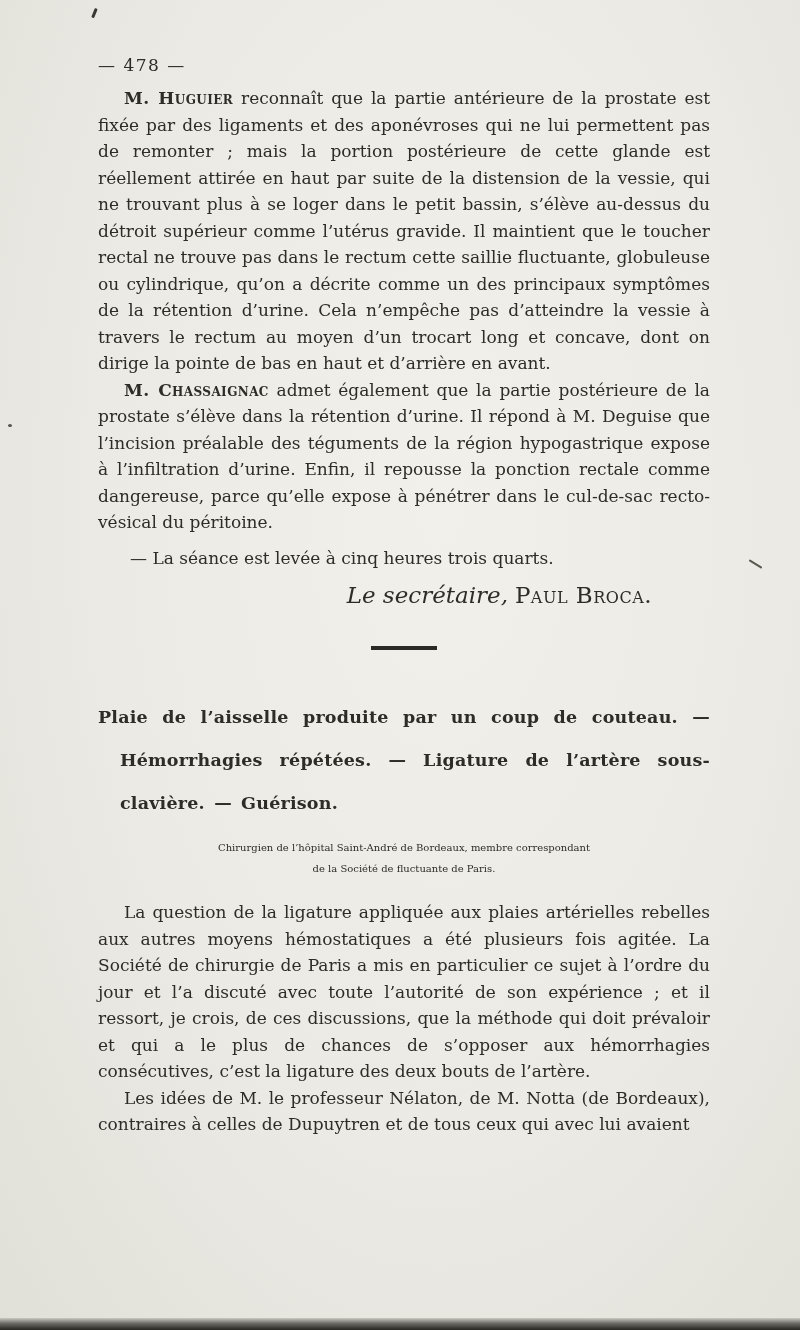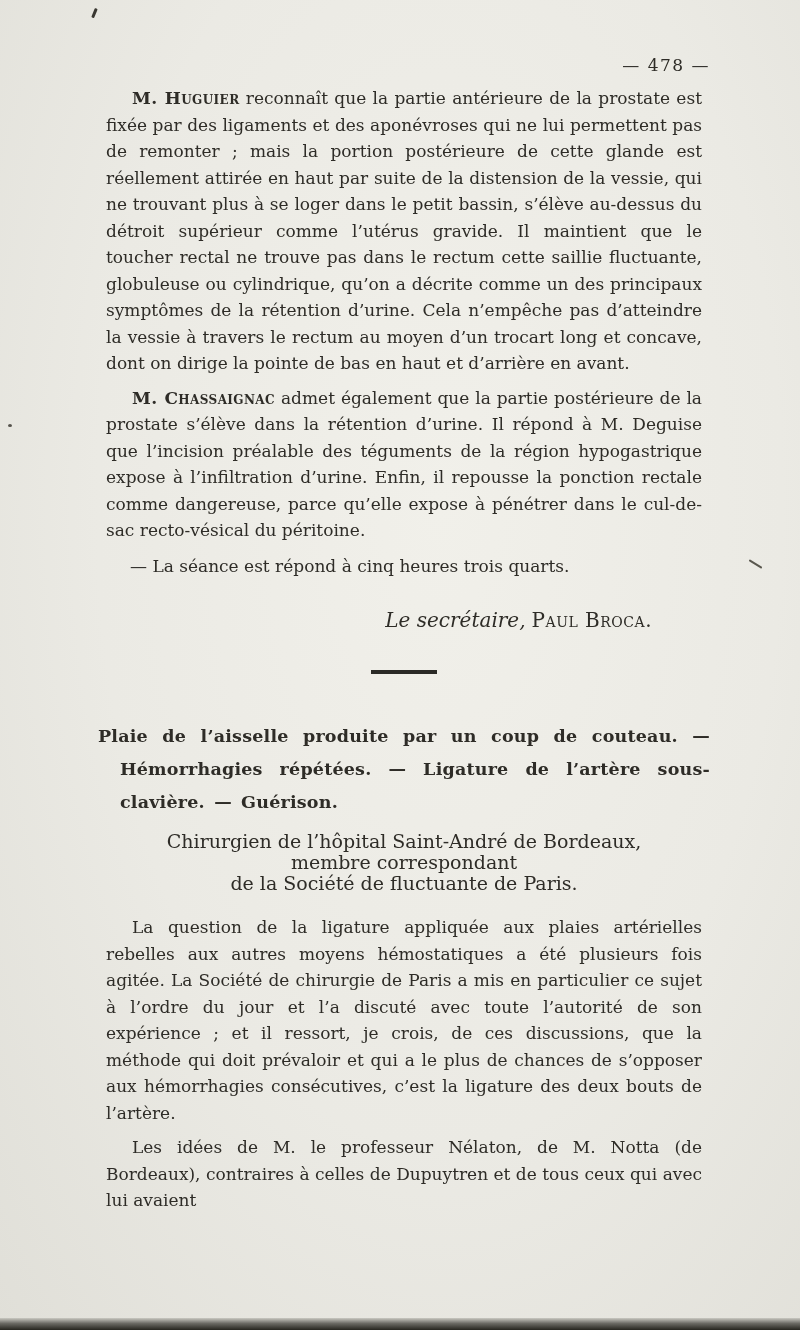--- a/index.html
+++ b/index.html
@@ -9,61 +9,61 @@
     overflow:hidden;
     font-family:"DejaVu Serif","Liberation Serif",serif;
     color:#2e2c27;
     background:radial-gradient(ellipse at 55% 38%, #f1f0ea 0%, #ebeae4 55%, #e0dfd8 100%);
   }
   .page {
     position:relative;
     padding:55px 90px 0 98px; 
   }
   .pagenum {
-    text-align:right;
+    text-align:left;
     font-size:17px;
     letter-spacing:1.5px;
     margin:0 0 10px 0;
   }
   p.para {
-    margin:8px;
+    margin:0;
     text-align:justify;
     font-size:17px;
     line-height:26.5px;
     text-indent:26px;
   }
   .lead {
     font-variant:small-caps;
     font-weight:bold;
     letter-spacing:0.4px;
   }
   .closing {
     margin:9px 0 0 0;
     font-size:17px;
     line-height:26.5px;
     text-indent:32px;
   }
   .signature {
-    margin:29px 0 0 0;
-    font-size:20px;
+    margin:11px 0 0 0;
+    font-size:23px;
     text-align:right;
     padding-right:58px;
   }
   .signature .role { font-style:italic; }
   .signature .name { font-variant:small-caps; margin-left:0.3em; letter-spacing:0.5px; }
   .rule {
     width:66px; height:4px;
     background:#2b2a26;
     margin:38px auto 0 auto;
   }
   .title {
     margin:46px 0 0 0;
     font-weight:bold;
     font-size:17.5px;
-    line-height:33px;
+    line-height:43px;
     padding-left:22px;
     text-indent:-22px;
     text-align:justify;
     word-spacing:3px;
     letter-spacing:0.2px;
   }
   .byline {
     margin:13px 0 0 0;
     text-align:center;
     font-size:16.5px;
@@ -73,21 +73,21 @@
   }
   .byline .sup {
     font-variant:normal;
     font-size:11px;
     vertical-align:6px;
     letter-spacing:0;
   }
   .affiliation {
     margin:12px auto 0 auto;
     text-align:center;
-    font-size:19px;
+    font-size:10px;
     line-height:21px;
     max-width:560px;
   }
   .article-body p:first-of-type { margin-top:20px; }
   .bottom-edge {
     position:absolute; left:0; bottom:0;
     width:800px; height:12px;
     background:linear-gradient(to bottom, #c9c8c1 0%, #6b6a64 45%, #26251f 100%);
   }
   .mark-topleft {
@@ -118,21 +118,21 @@
 <div class="mark-right"></div>
 <div class="mark-left-speck"></div>
 
 <div class="page">
 
   <div class="pagenum">— 478 —</div>
 
   <div>
     <p class="para"><span class="lead">M. Huguier</span><span> reconnaît que la partie antérieure de la prostate est fixée par des ligaments et des aponévroses qui ne lui permettent pas de remonter ; mais la portion postérieure de cette glande est réellement attirée en haut par suite de la distension de la vessie, qui ne trouvant plus à se loger dans le petit bassin, s’élève au-dessus du détroit supérieur comme l’utérus gravide. Il maintient que le toucher rectal ne trouve pas dans le rectum cette saillie fluctuante, globuleuse ou cylindrique, qu’on a décrite comme un des principaux symptômes de la rétention d’urine. Cela n’empêche pas d’atteindre la vessie à travers le rectum au moyen d’un trocart long et concave, dont on dirige la pointe de bas en haut et d’arrière en avant.</span></p>
     <p class="para"><span class="lead">M. Chassaignac</span><span> admet également que la partie postérieure de la prostate s’élève dans la rétention d’urine. Il répond à M. Deguise que l’incision préalable des téguments de la région hypogastrique expose à l’infiltration d’urine. Enfin, il repousse la ponction rectale comme dangereuse, parce qu’elle expose à pénétrer dans le cul-de-sac recto-vésical du péritoine.</span></p>
-    <p class="closing">— La séance est répond à cinq heures trois quarts.</p>
+    <p class="closing">— La séance est levée à cinq heures trois quarts.</p>
     <p class="signature"><span class="role">Le secrétaire,</span><span class="name">Paul Broca.</span></p>
   </div>
 
   <div class="rule"></div>
 
   <div>
     <h2 class="title">Plaie de l’aisselle produite par un coup de couteau. — Hémorrhagies répétées. — Ligature de l’artère sous-clavière. — Guérison.</h2>
     <p class="affiliation"><span>Chirurgien de l’hôpital Saint-André de Bordeaux, membre correspondant</span><br><span>de la Société de fluctuante de Paris.</span></p>
     <div class="article-body">
       <p class="para">La question de la ligature appliquée aux plaies artérielles rebelles aux autres moyens hémostatiques a été plusieurs fois agitée. La Société de chirurgie de Paris a mis en particulier ce sujet à l’ordre du jour et l’a discuté avec toute l’autorité de son expérience ; et il ressort, je crois, de ces discussions, que la méthode qui doit prévaloir et qui a le plus de chances de s’opposer aux hémorrhagies consécutives, c’est la ligature des deux bouts de l’artère.</p>

